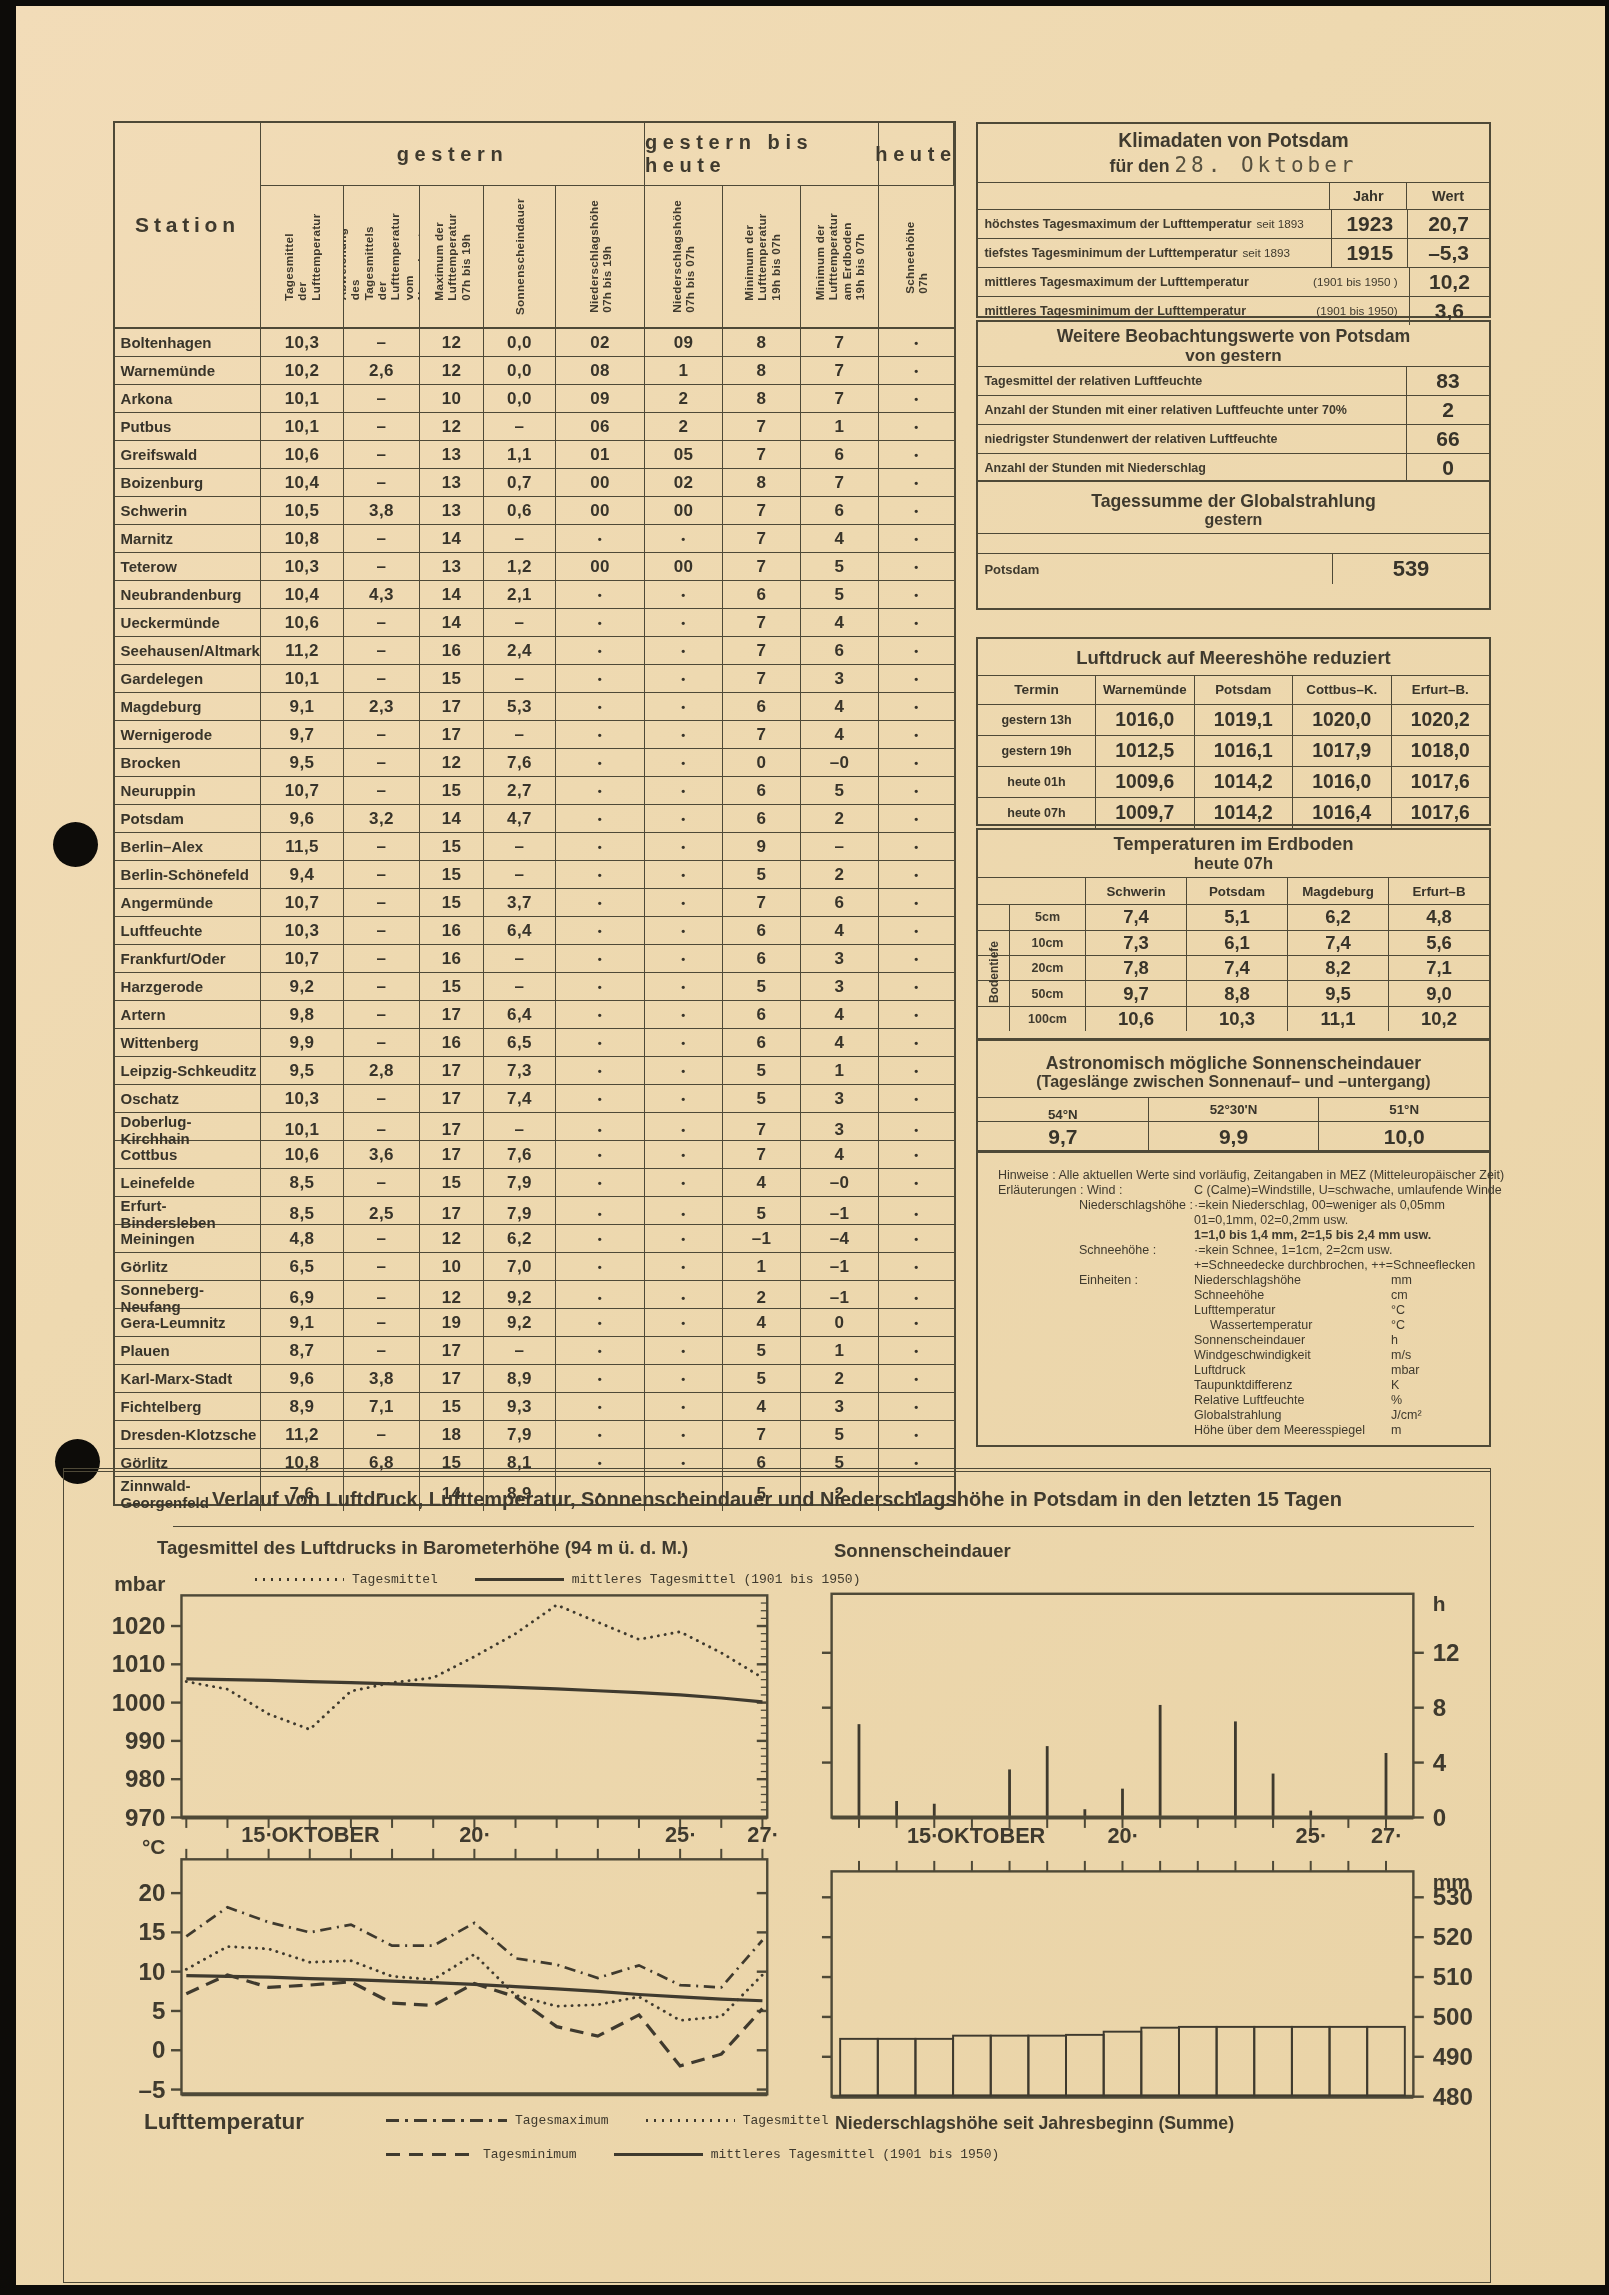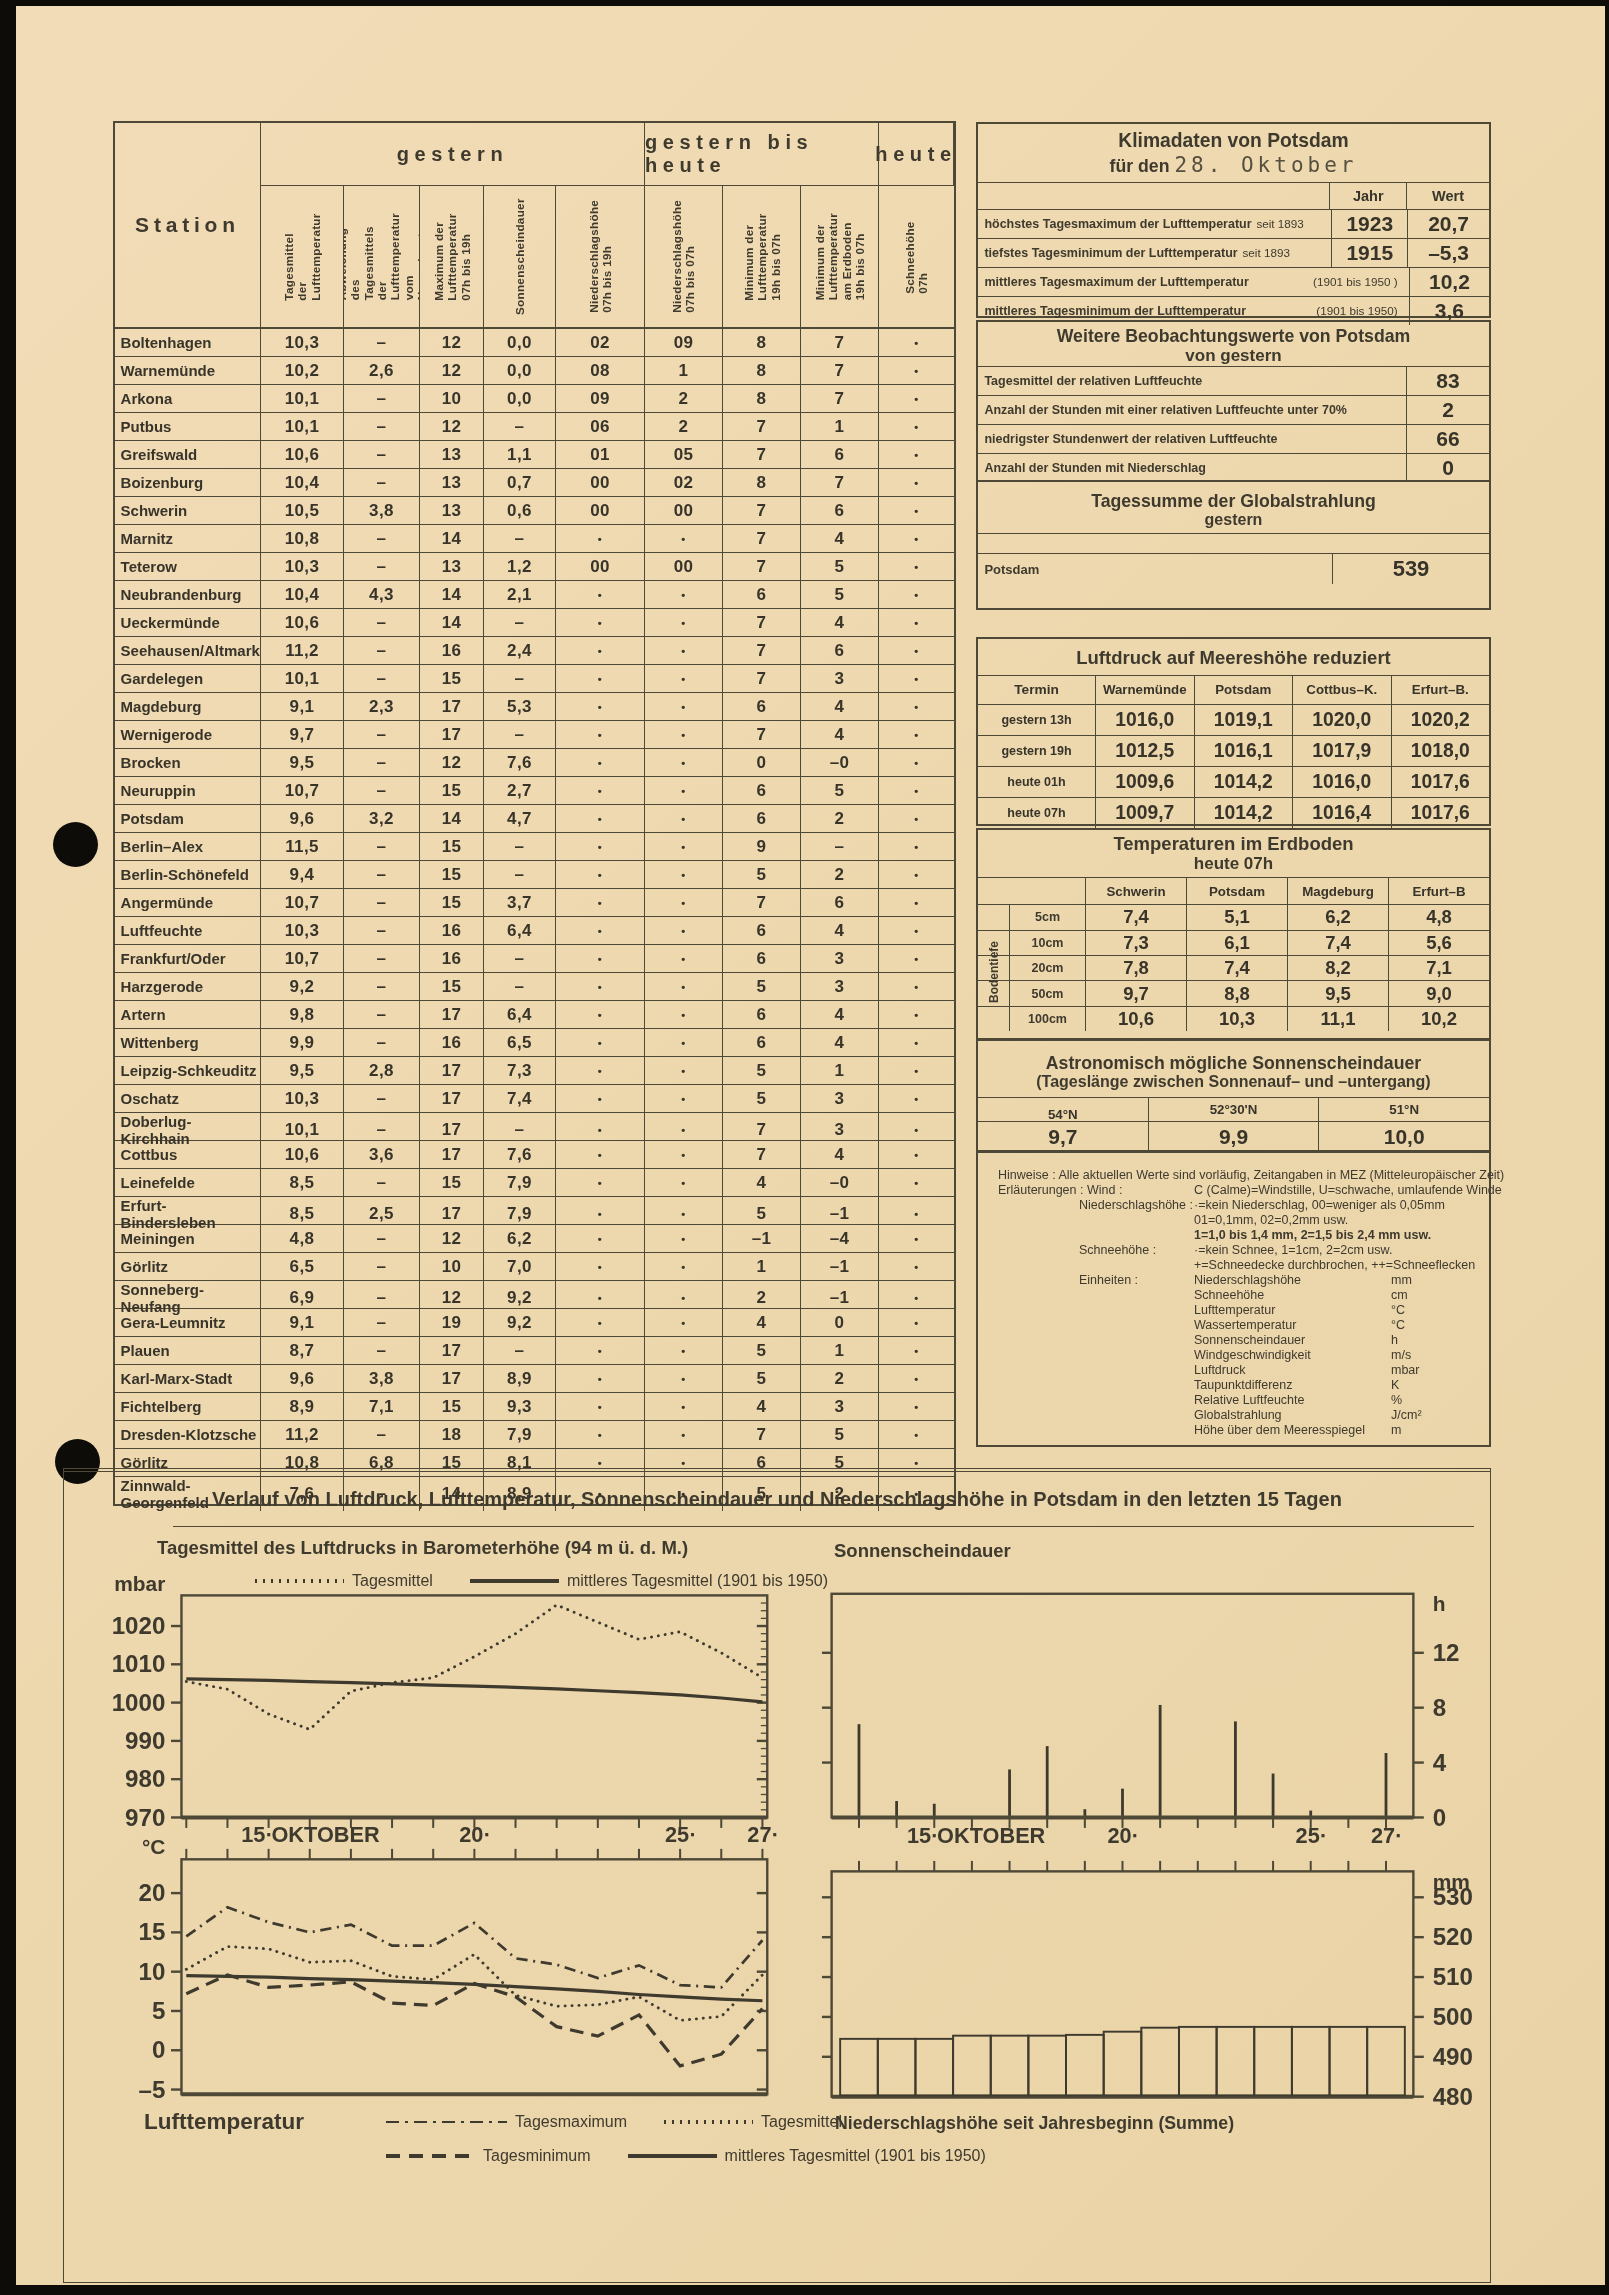--- a/index.html
+++ b/index.html
@@ -42,21 +42,21 @@
   .rot-strip>span{transform:rotate(-90deg);white-space:nowrap;font-size:12px;font-weight:bold;}
   .hline{position:relative;font-size:12.5px;height:15px;line-height:15px;white-space:nowrap;}
   
   .bpanel{position:absolute;left:63px;top:1468px;width:1428px;height:815px;
           border:1.6px solid #4e4937;box-sizing:border-box;}
   .bpanel .topline{position:absolute;left:0;right:0;top:2.4px;border-top:1.6px solid #4e4937;}
   .btitle{position:absolute;top:19.3px;left:48px;right:48px;text-align:center;
           font-size:20px;font-weight:bold;}
   .bdivider{position:absolute;top:57px;left:109px;width:1301px;border-top:1.6px solid #4e4937;}
   .chead{position:absolute;font-size:18.5px;font-weight:bold;}
-  .legend{position:absolute;display:flex;gap:37px;align-items:center;font-size:16px;}
+  .legend{position:absolute;display:flex;gap:37px;align-items:center;font-size:13px;font-family:Liberation Mono, monospace;}
   .litem{display:flex;align-items:center;gap:8px;}
   .ls{height:3.2px;width:89px;}
   .ls.dotted{background:repeating-linear-gradient(90deg,#3f3a2e 0 2.4px,transparent 2.4px 8px);}
   .ls.solid{background:#3f3a2e;}
   .ls.dashdot{background:repeating-linear-gradient(90deg,#3f3a2e 0 13px,transparent 13px 19.3px,#3f3a2e 19.3px 22px,transparent 22px 28px);width:121px;height:2.8px;}
   .ls.dashed{background:repeating-linear-gradient(90deg,#3f3a2e 0 14.5px,transparent 14.5px 23px);}
   svg text{font-family:"Liberation Sans",sans-serif;font-weight:bold;fill:#3f3a2e;}
 </style>
 </head>
 <body>
@@ -813,21 +813,21 @@
     </div>
     <div class="hline">
       <span style="position: absolute; left: 216px;">Schneehöhe</span>
       <span style="position: absolute; left: 413px;">cm</span>
     </div>
     <div class="hline">
       <span style="position: absolute; left: 216px;">Lufttemperatur</span>
       <span style="position: absolute; left: 413px;">°C</span>
     </div>
     <div class="hline">
-      <span style="position: absolute; left: 216px;">Wassertemperatur</span>
+      <span style="position: absolute; left: 232px;">Wassertemperatur</span>
       <span style="position: absolute; left: 413px;">°C</span>
     </div>
     <div class="hline">
       <span style="position: absolute; left: 216px;">Sonnenscheindauer</span>
       <span style="position: absolute; left: 413px;">h</span>
     </div>
     <div class="hline">
       <span style="position: absolute; left: 216px;">Windgeschwindigkeit</span>
       <span style="position: absolute; left: 413px;">m/s</span>
     </div>

